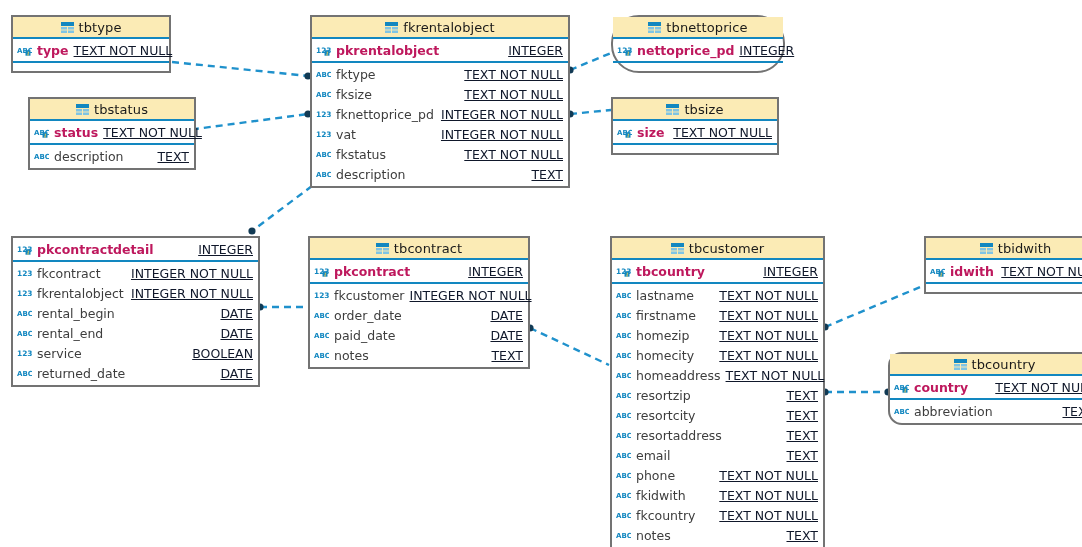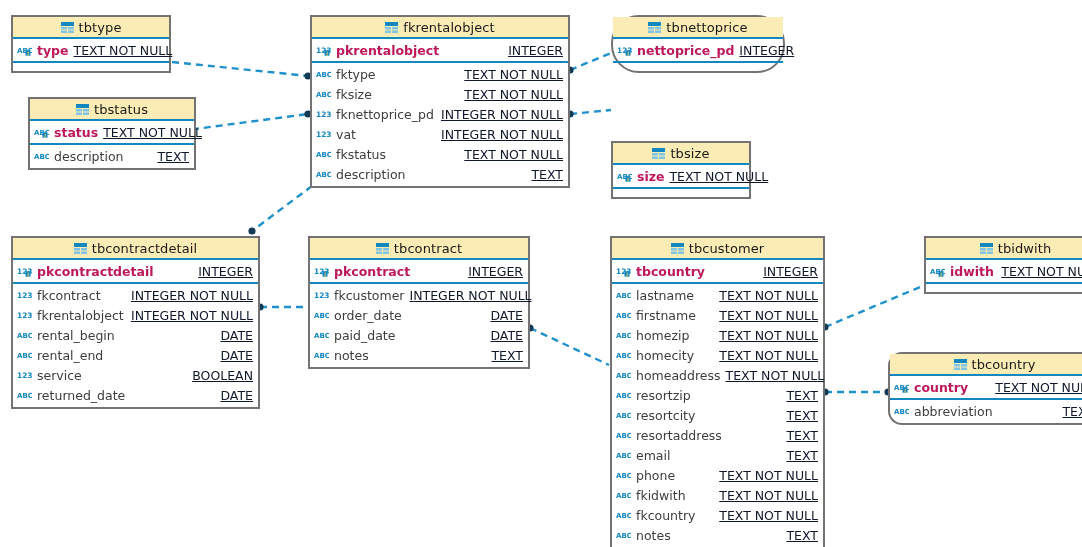--- a/index.html
+++ b/index.html
@@ -234,21 +234,21 @@
             <text x="0" y="8.4" font-size="7.4" fill="#1287c0" font-family="&quot;DejaVu Sans&quot;, sans-serif" font-weight="bold">123</text>
             <rect x="8.5" y="5.2" width="5" height="5.5" fill="#1287c0"></rect>
             <text x="11" y="9.600000000000001" font-size="5" fill="#ffd24a" text-anchor="middle" font-family="&quot;DejaVu Sans&quot;, sans-serif">⚷</text>
           </svg>
           <span class="cname">nettoprice_pd</span>
           <span class="ctype">INTEGER</span>
         </div>
       </div>
       <div style="height: 8px;"></div>
     </div>
-    <div class="table" style="left: 611px; top: 97px; width: 140px; margin-top: 44px;">
+    <div class="table" style="left: 611px; top: 97px; width: 168px;">
       <div class="thead">
         <svg viewBox="0 0 13 11" class="ticon">
           <rect x="0" y="0" width="13" height="4" fill="#1287c0"></rect>
           <rect x="0" y="5" width="6" height="2.5" fill="#7fc4e4"></rect>
           <rect x="7" y="5" width="6" height="2.5" fill="#7fc4e4"></rect>
           <rect x="0" y="8.5" width="6" height="2.5" fill="#7fc4e4"></rect>
           <rect x="7" y="8.5" width="6" height="2.5" fill="#7fc4e4"></rect>
         </svg>
         <span class="tname">tbsize</span>
       </div>
@@ -259,30 +259,20 @@
             <rect x="8.5" y="5.2" width="5" height="5.5" fill="#1287c0"></rect>
             <text x="11" y="9.600000000000001" font-size="5" fill="#ffd24a" text-anchor="middle" font-family="&quot;DejaVu Sans&quot;, sans-serif">⚷</text>
           </svg>
           <span class="cname">size</span>
           <span class="ctype">TEXT NOT NULL</span>
         </div>
       </div>
       <div style="height: 8px;"></div>
     </div>
     <div class="table" style="left: 11px; top: 236px; width: 249px;">
-      <div class="thead">
-        <svg viewBox="0 0 13 11" class="ticon">
-          <rect x="0" y="0" width="13" height="4" fill="#1287c0"></rect>
-          <rect x="0" y="5" width="6" height="2.5" fill="#7fc4e4"></rect>
-          <rect x="7" y="5" width="6" height="2.5" fill="#7fc4e4"></rect>
-          <rect x="0" y="8.5" width="6" height="2.5" fill="#7fc4e4"></rect>
-          <rect x="7" y="8.5" width="6" height="2.5" fill="#7fc4e4"></rect>
-        </svg>
-        <span class="tname">tbcontractdetail</span>
-      </div>
       <div class="pkwrap pkrow">
         <div class="row pk">
           <svg viewBox="0 0 15 11" class="cicon">
             <text x="0" y="8.4" font-size="7.4" fill="#1287c0" font-family="&quot;DejaVu Sans&quot;, sans-serif" font-weight="bold">123</text>
             <rect x="8.5" y="5.2" width="5" height="5.5" fill="#1287c0"></rect>
             <text x="11" y="9.600000000000001" font-size="5" fill="#ffd24a" text-anchor="middle" font-family="&quot;DejaVu Sans&quot;, sans-serif">⚷</text>
           </svg>
           <span class="cname">pkcontractdetail</span>
           <span class="ctype">INTEGER</span>
         </div>

